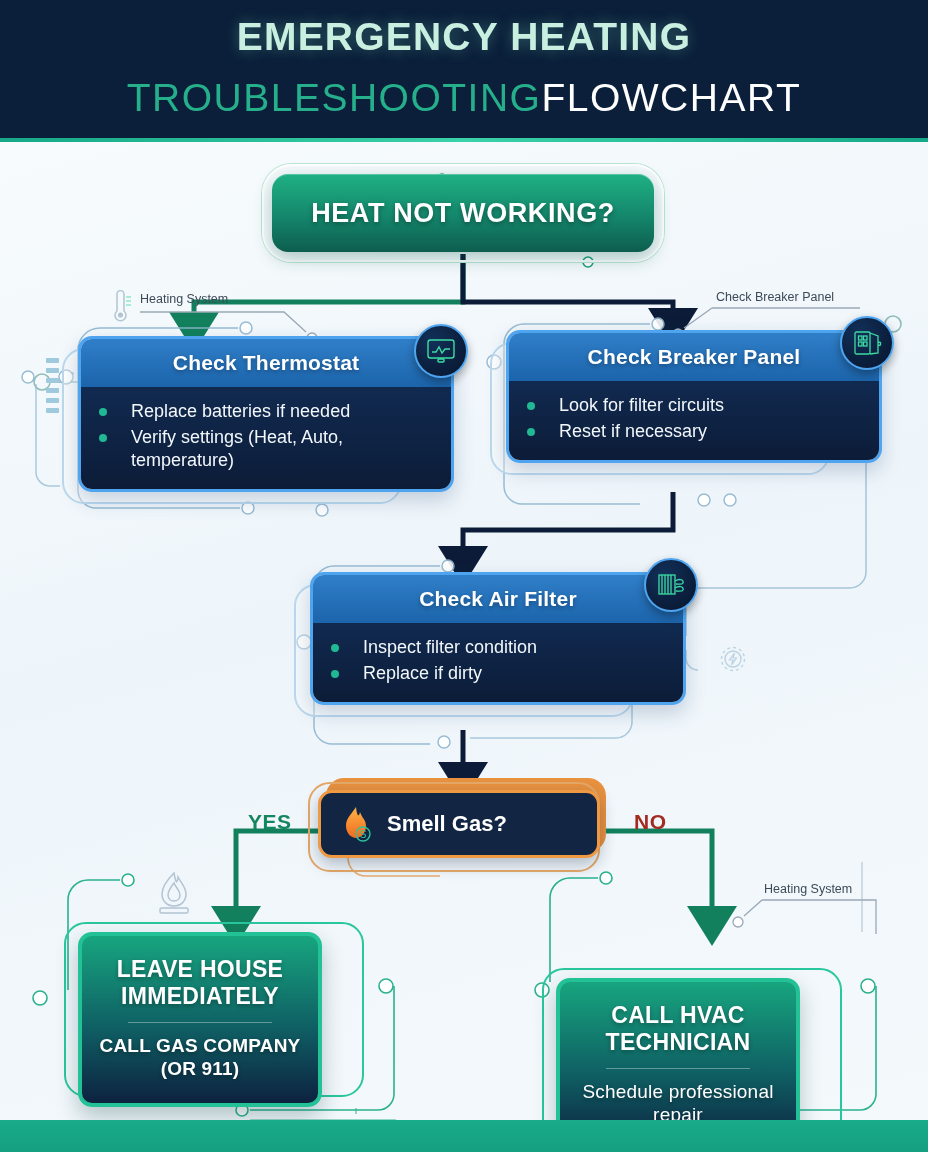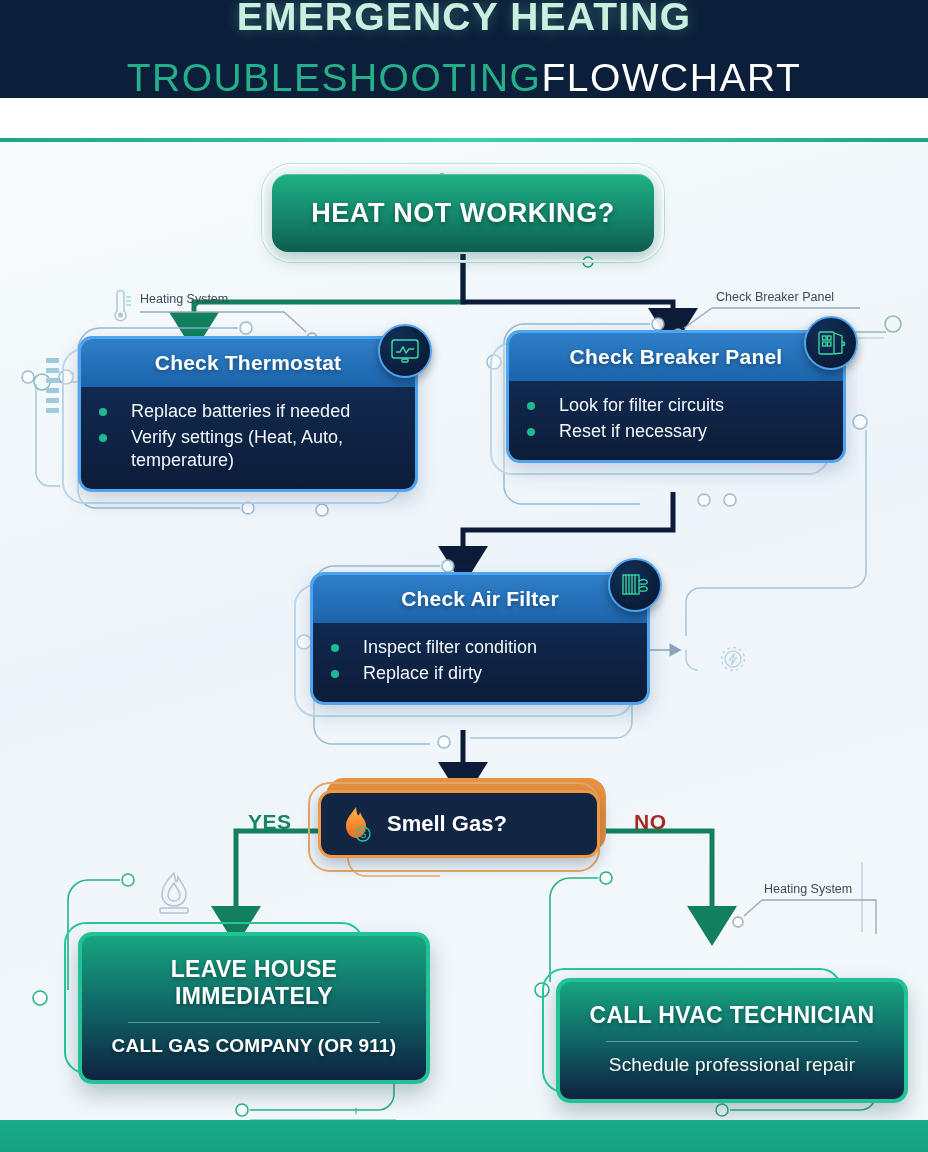--- a/index.html
+++ b/index.html
@@ -5,21 +5,21 @@
   * { margin:0; padding:0; box-sizing:border-box; }
   html,body { background:#ffffff; }
   body {
     width:928px; height:1152px;
     font-family:"Liberation Sans", sans-serif;
     overflow:hidden; position:relative;
   }
 
   
   #header {
-    position:absolute; left:0; top:0; width:928px; height:98px;
+    position:absolute; left:0; top:0; width:928px; height:138px;
     background:#0b1f3a;
     text-align:right;
   }
   #header .hdr-inner {
     position:absolute; left:0; top:0; width:100%; height:100%;
     display:flex; flex-direction:column; align-items:center; justify-content:center;
   }
   #title-line1 {
     font-size:39px; font-weight:bold; letter-spacing:1.2px;
     color:#c8efe0; line-height:1.05;
@@ -66,21 +66,21 @@
     background:linear-gradient(180deg,#1fb184 0%,#14866b 55%,#0d5d4d 100%);
     box-shadow:0 6px 18px rgba(14,86,70,.32), inset 0 1px 0 rgba(255,255,255,.25);
     display:flex; align-items:center; justify-content:center;
   }
   #node-start .label {
     color:#ffffff; font-size:27px; font-weight:bold; letter-spacing:.6px;
     text-shadow:0 2px 5px rgba(0,0,0,.35);
   }
 
   
-  .step { width:340px; }
+  .step { width:376px; }
   .step .shadow-plate {
     position:absolute; left:-16px; top:12px; width:340px; height:100%;
     border:2px solid #bcd9ee; border-radius:22px; background:rgba(255,255,255,.35);
   }
   .step .card {
     position:relative; border-radius:14px; overflow:hidden;
     border:3px solid #4ea4ef;
     box-shadow:0 8px 20px rgba(22,60,110,.22);
   }
   .step .card-head {
@@ -135,21 +135,21 @@
     position:absolute; left:0; top:0; width:282px; height:68px;
     background:#122543; border:3px solid #ef9a43; border-radius:14px;
     display:flex; align-items:center; padding-left:18px; gap:14px;
     box-shadow:0 6px 16px rgba(20,40,70,.3);
   }
   #node-decision .label {
     color:#fff; font-size:22px; font-weight:bold;
   }
 
   
-  .outcome { width:352px; }
+  .outcome { width:244px; }
   .outcome .ghost {
     position:absolute; left:-14px; top:-10px; width:300px; height:100%;
     border:2px solid #29c79d; border-radius:22px;
   }
   .outcome .body {
     position:relative; border-radius:14px;
     border:4px solid #23c296;
     background:linear-gradient(180deg,#17a57f 0%,#0f5f63 55%,#0d2240 100%);
     padding:20px 16px 22px; text-align:center;
     box-shadow:0 10px 22px rgba(12,60,60,.28);

